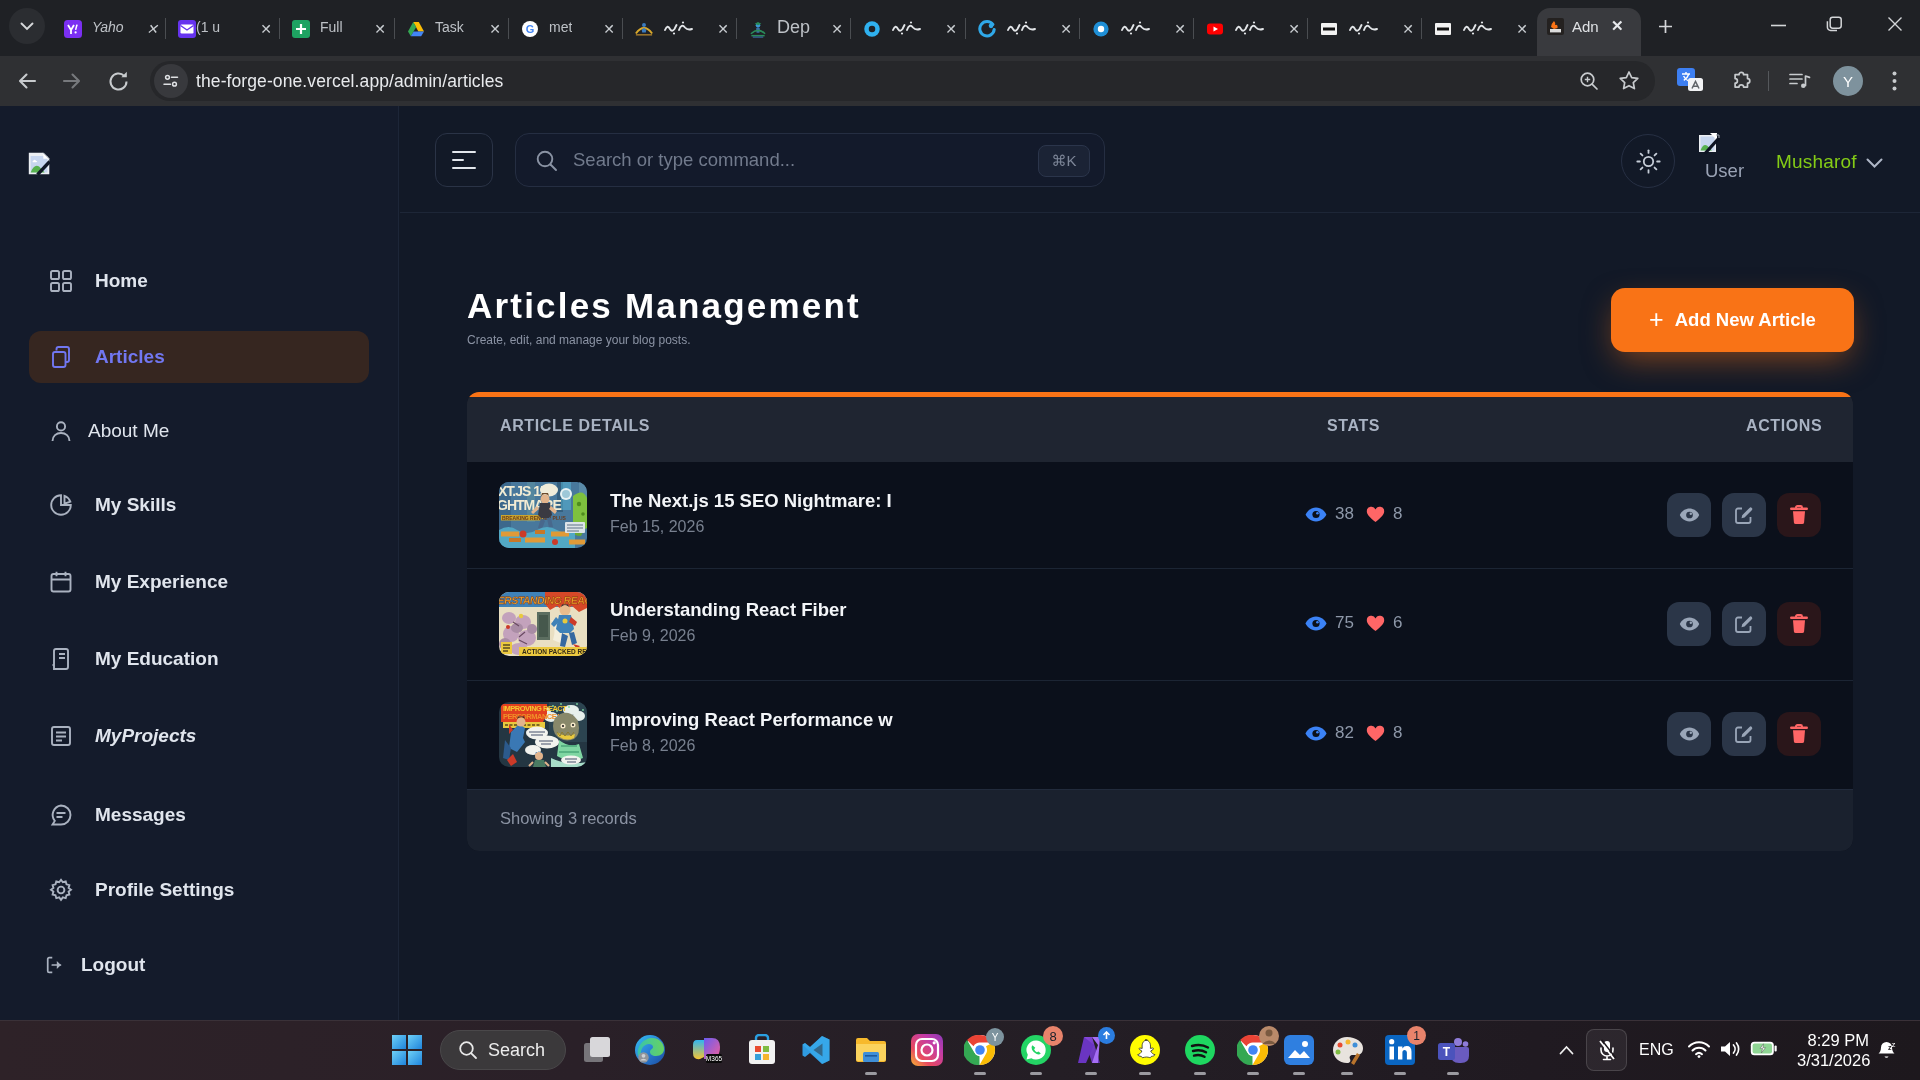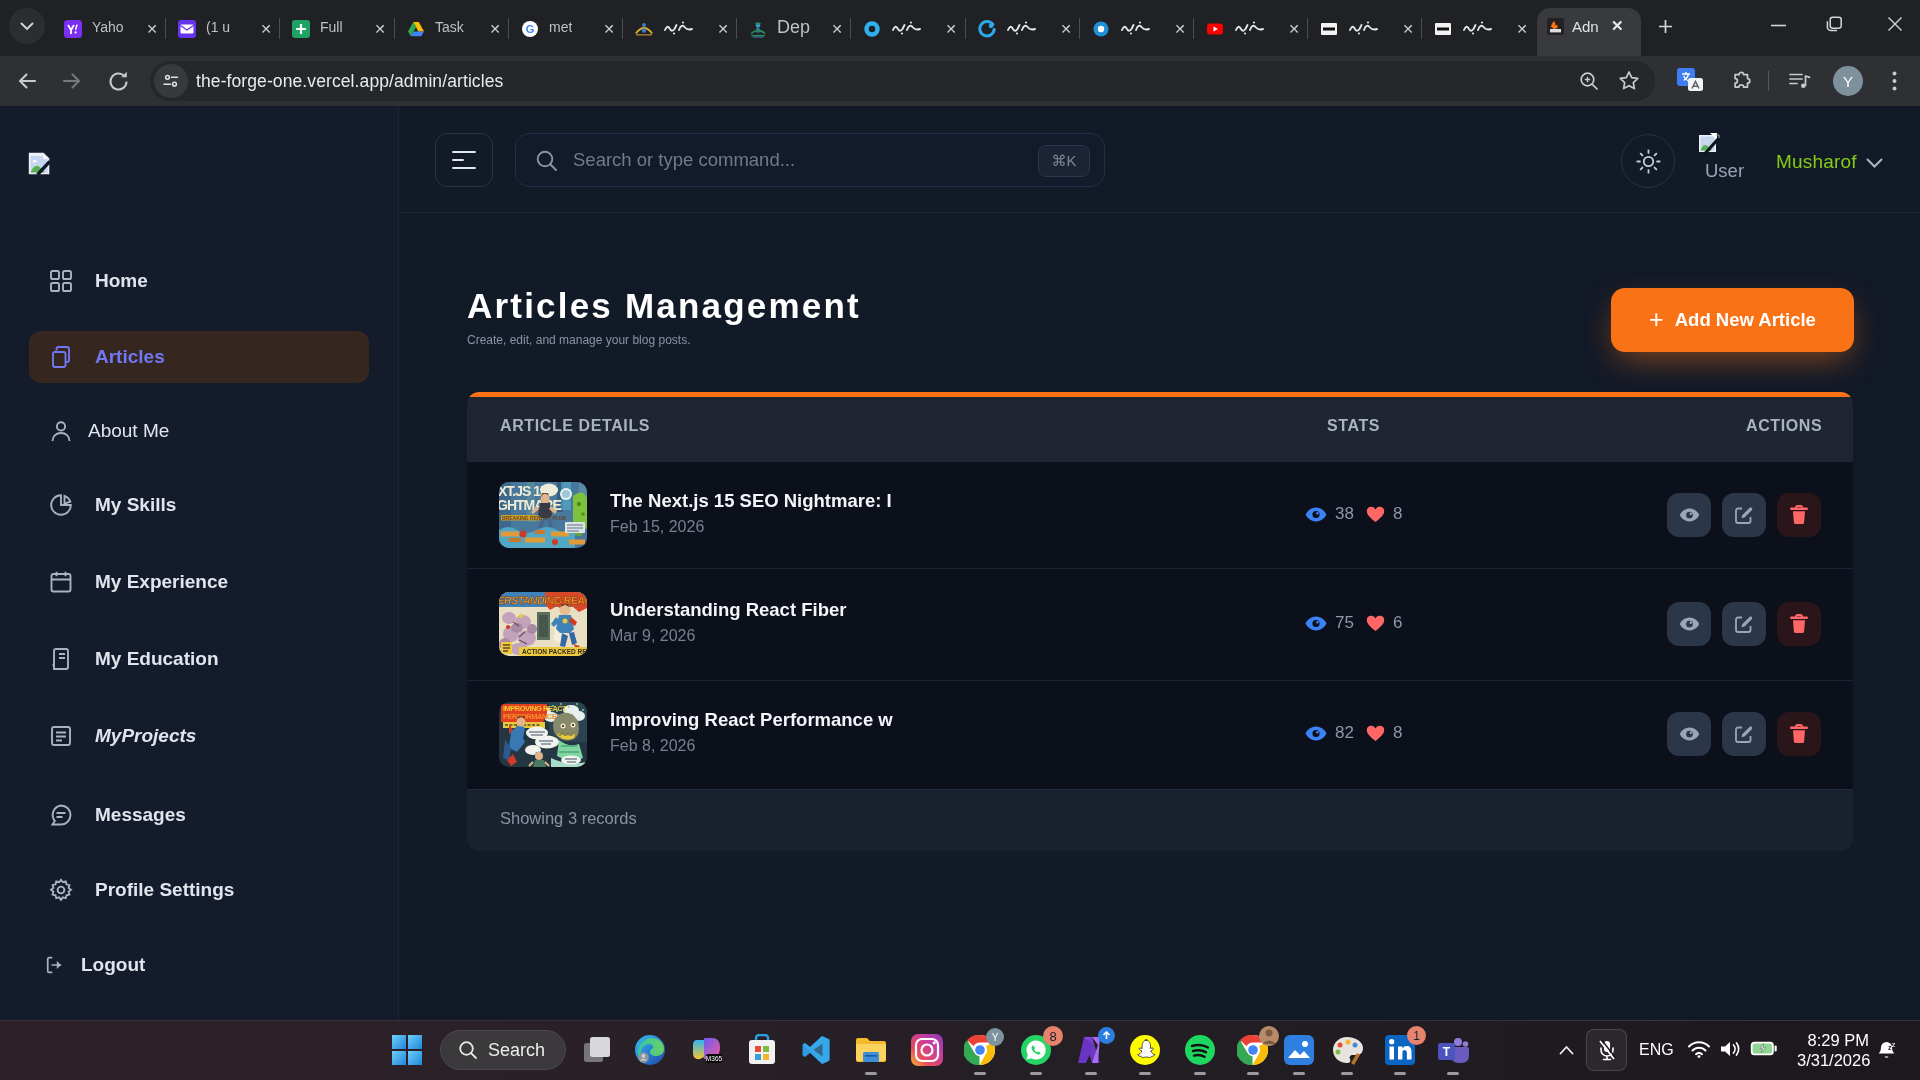--- a/index.html
+++ b/index.html
@@ -5,42 +5,42 @@
 .a{position:absolute;}
 .fx{display:flex;align-items:center;}
 </style></head><body>
 <div style="position:relative;width:1920px;height:1080px;">
 <div class="a" style="left:0;top:0;width:1920px;height:56px;background:#1f2125;"></div>
 <div class="a fx" style="left:9px;top:8px;width:36px;height:36px;border-radius:50%;background:#2b2d31;justify-content:center;">
       <svg width="14" height="9" viewBox="0 0 14 9">
         <path d="M1.5 1.5 L7 7 L12.5 1.5" stroke="#d6d8da" stroke-width="1.9" fill="none" stroke-linecap="round"></path>
       </svg>
     </div>
-<div class="a fx" style="left:56px;top:9px;width:112px;height:40px;">
+<div class="a fx" style="left:56px;top:9px;width:112px;height:40px;font-style:italic;">
       <span class="fx" style="margin-left:8px;width:18px;height:18px;">
         <svg width="18" height="18" viewBox="0 0 18 18">
           <rect width="18" height="18" rx="3.5" fill="#7b2ff2"></rect>
           <path d="M4 5 l3 5 v4 M10 5 l-3 5" stroke="#fff" stroke-width="1.8" fill="none"></path>
           <path d="M12.2 4.5 l1.6 .3 -1.5 5.2 -1.4 -.3 z" fill="#fff"></path>
           <circle cx="11.6" cy="12.4" r="1.1" fill="#fff"></circle>
         </svg>
       </span>
       <span style="margin-left:10px;"><span style="color:#bdc1c6;font-size:14px;white-space:nowrap;overflow:hidden;max-width:44px;display:inline-block;">Yaho</span></span>
       <span style="margin-left:auto;margin-right:10px;color:#c9cdd1;font-size:14px;">✕</span>
     </div>
 <div class="a" style="left:165px;top:18px;width:1px;height:21px;background:#4a4d51;"></div>
 <div class="a fx" style="left:170px;top:9px;width:112px;height:40px;">
       <span class="fx" style="margin-left:8px;width:18px;height:18px;">
         <svg width="18" height="18" viewBox="0 0 18 18">
           <rect width="18" height="18" rx="3" fill="#6633ee"></rect>
           <rect x="2.5" y="4.5" width="13" height="9" rx="1.2" fill="#fff"></rect>
           <path d="M2.5 5.5 L9 10 L15.5 5.5" stroke="#6633ee" stroke-width="1.4" fill="none"></path>
         </svg>
       </span>
-      <span style="margin-left:10px;"><span style="color:#bdc1c6;font-size:14px;white-space:nowrap;overflow:hidden;max-width:44px;display:inline-block;">(1 u</span></span>
+      <span style="margin-left:0;"><span style="color:#bdc1c6;font-size:14px;white-space:nowrap;overflow:hidden;max-width:44px;display:inline-block;">(1 u</span></span>
       <span style="margin-left:auto;margin-right:10px;color:#c9cdd1;font-size:14px;">✕</span>
     </div>
 <div class="a" style="left:279px;top:18px;width:1px;height:21px;background:#4a4d51;"></div>
 <div class="a fx" style="left:284px;top:9px;width:112px;height:40px;">
       <span class="fx" style="margin-left:8px;width:18px;height:18px;">
         <svg width="18" height="18" viewBox="0 0 18 18">
           <rect width="18" height="18" rx="3" fill="#1ea362"></rect>
           <path d="M9 4 v10 M4 9 h10" stroke="#fff" stroke-width="2.2"></path>
         </svg>
       </span>
@@ -565,21 +565,21 @@
         <path d="M72 25 l6 5 -2 4 -6 -4z" fill="#cc3a28"></path>
         <path d="M63 41 l-2 13 5 1 3 -11z M70 41 l3 12 5 -2 -3 -11z" fill="#3568a0"></path>
         <path d="M60 55 l-3 5 h6z M74 52 l4 5 3 -3z" fill="#cc3a28"></path>
         <circle cx="66" cy="29" r="2.5" fill="#e8c93e"></circle>
         <rect x="20" y="55" width="68" height="9" fill="#ecc93f"></rect>
         <text x="23" y="62" font-size="6.5" font-weight="bold" fill="#332a18" font-family="Liberation Sans">ACTION PACKED RECONCILI</text>
         <rect x="2" y="50" width="11" height="12" fill="#ecc93f"></rect>
         <path d="M4 53 h7 M4 56 h7 M4 59 h5" stroke="#5a4a20" stroke-width="1.3"></path>
       </svg></div>
 <div class="a" style="left:610px;top:599px;color:#f3f5f8;font-size:18.5px;font-weight:700;">Understanding React Fiber</div>
-<div class="a" style="left:610px;top:627px;color:#78808f;font-size:16px;">Mar 9, 2026</div>
+<div class="a" style="left:610px;top:627px;color:#78808f;font-size:16px;">Feb 9, 2026</div>
 <div class="a fx" style="left:1305px;top:613px;height:20px;">
       <svg width="22" height="15" viewBox="0 0 22 15">
         <path d="M11 0.6 C5.5 0.6 1.8 4.6 0.6 7.5 1.8 10.4 5.5 14.4 11 14.4 s9.2-4 10.4-6.9 C20.2 4.6 16.5 0.6 11 0.6z" fill="#3b82f6"></path>
         <circle cx="11" cy="7.5" r="3.6" fill="#0b101b"></circle>
         <circle cx="12.4" cy="6.2" r="1.3" fill="#3b82f6"></circle>
       </svg>
       <span style="color:#8e98a9;font-size:17px;margin-left:8px;">75</span>
     </div>
 <div class="a fx" style="left:1366px;top:613px;height:20px;">
       <svg width="19" height="17" viewBox="0 0 19 17">

